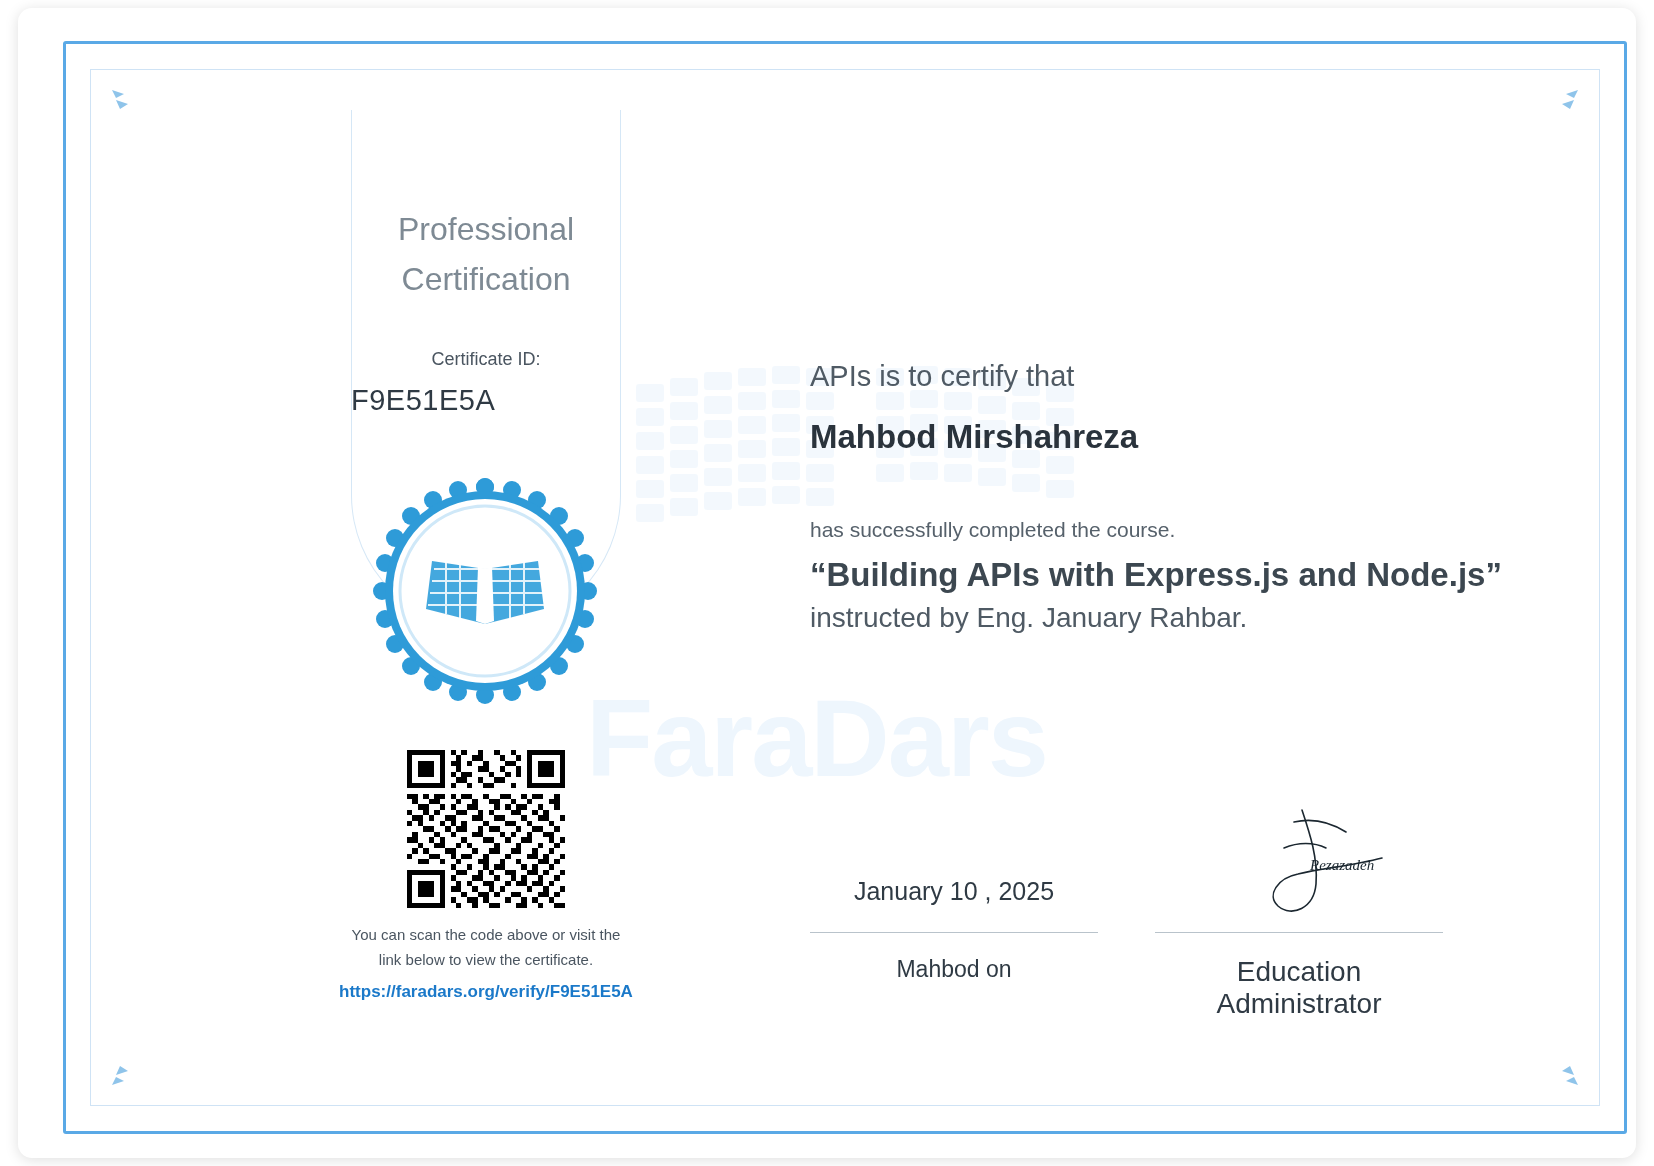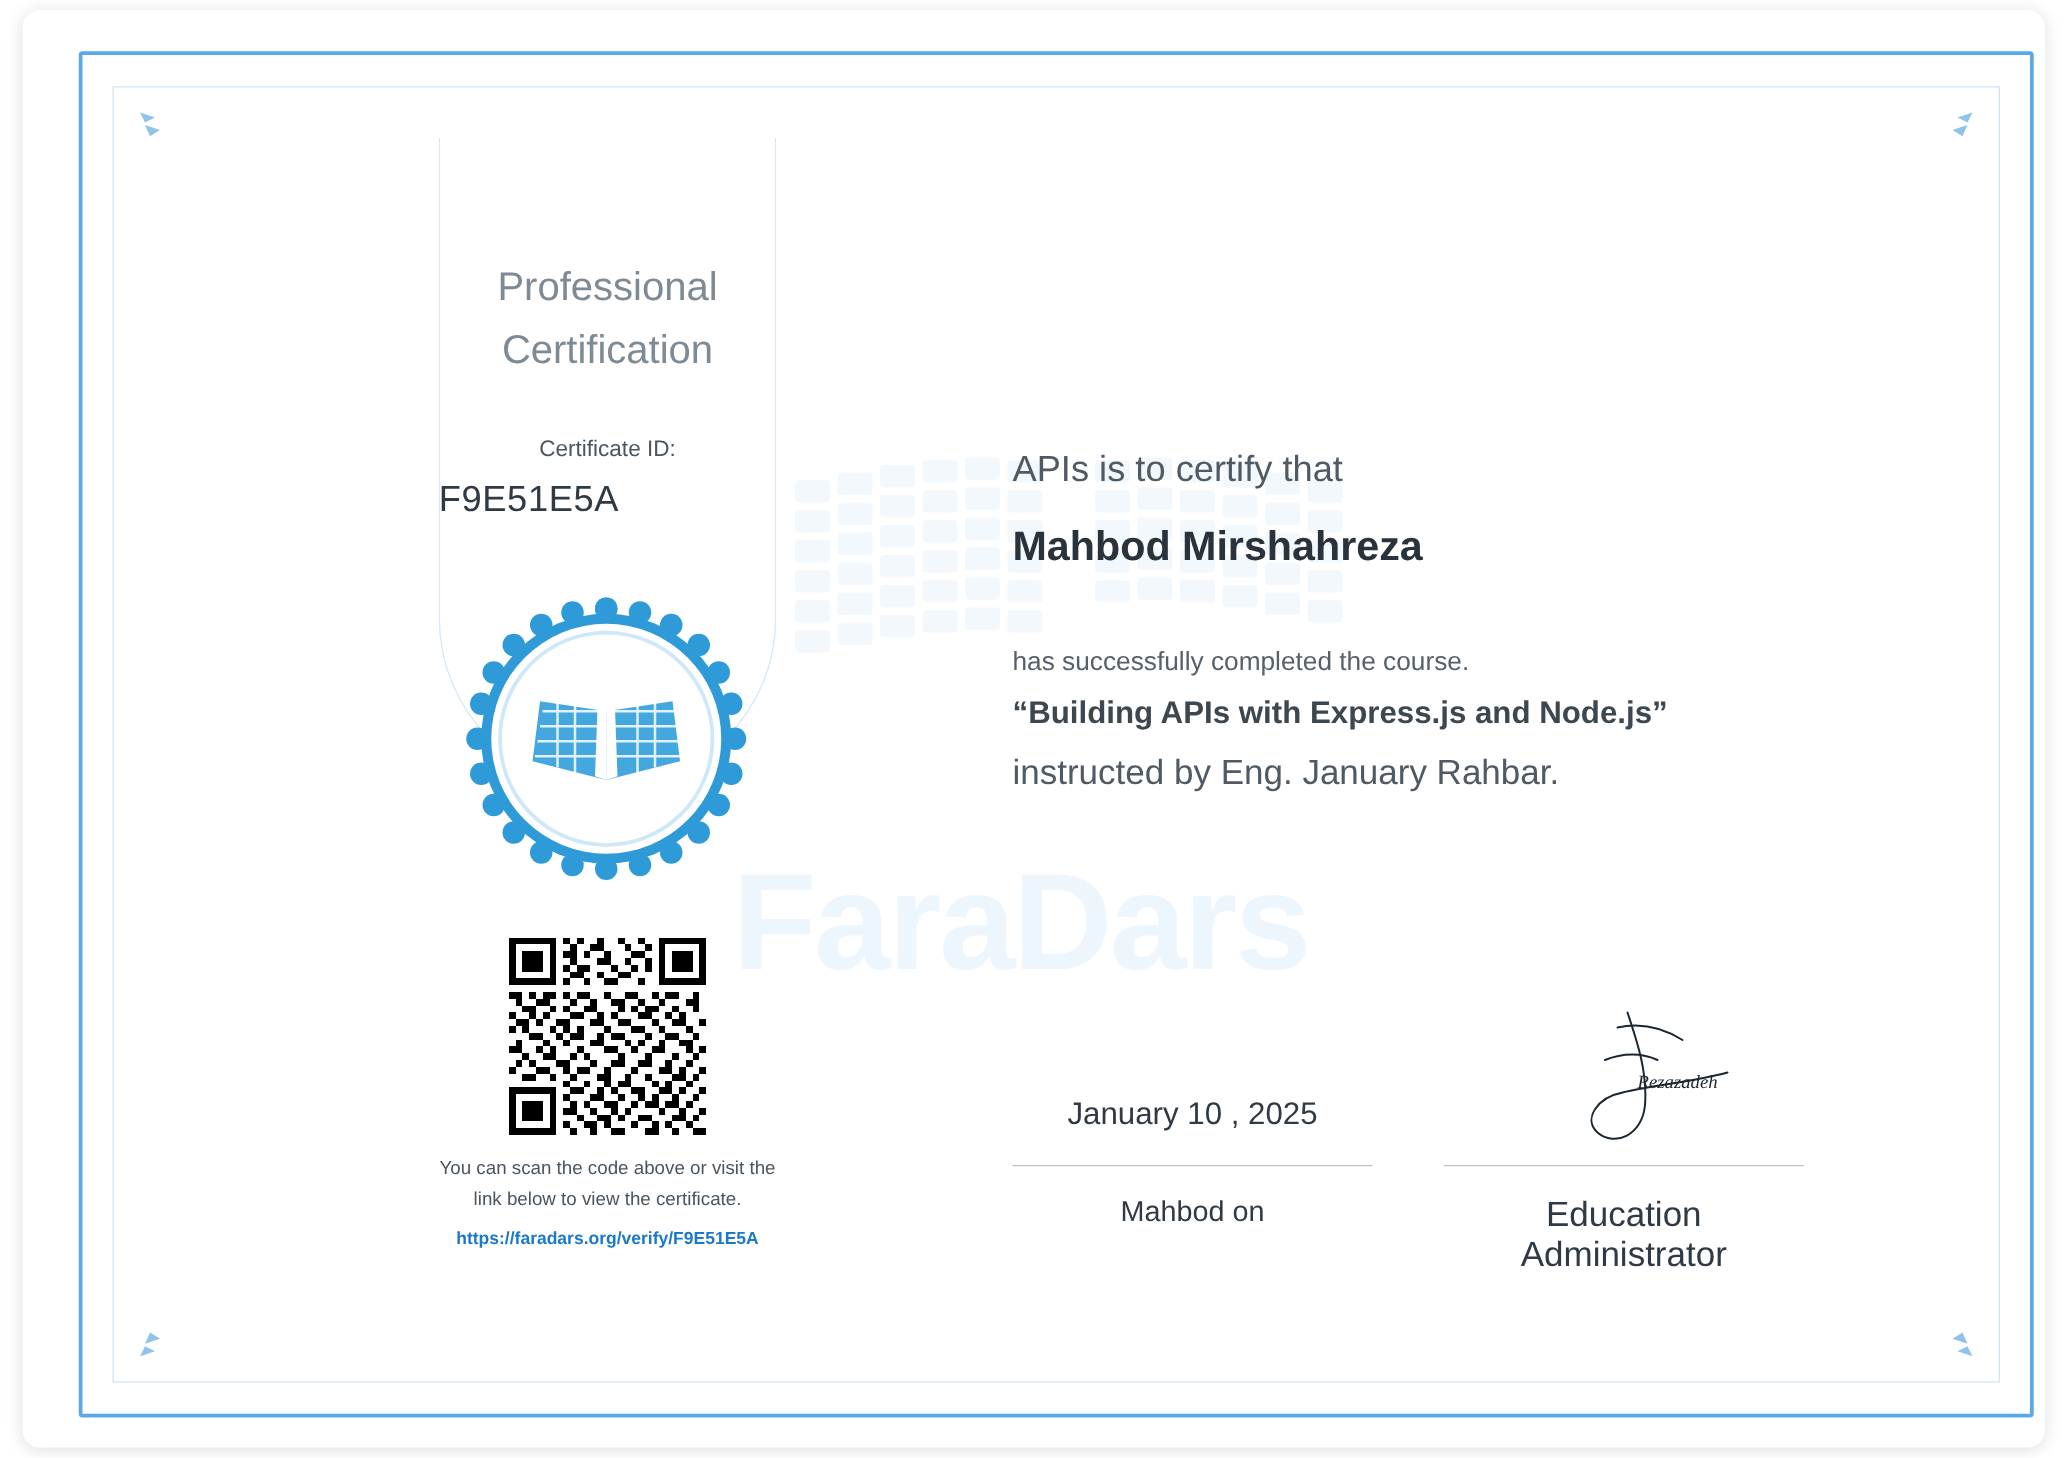--- a/index.html
+++ b/index.html
@@ -170,21 +170,21 @@
     line-height: 25px;
   }
 
   .verify-link {
     position: absolute;
     left: 220px;
     top: 938px;
     width: 400px;
     text-align: center;
     color: #1b79c9;
-    font-size: 14px;
+    font-size: 17px;
     font-weight: bold;
     text-decoration: none;
   }
 
   
   .certify-line {
     position: absolute;
     left: 744px;
     top: 316px;
     color: #4f5a64;
@@ -205,21 +205,21 @@
     top: 474px;
     color: #56616b;
     font-size: 21px;
     font-weight: 300;
   }
   .course-title {
     position: absolute;
     left: 744px;
     top: 512px;
     color: #3c4750;
-    font-size: 25px;
+    font-size: 33px;
     font-weight: bold;
   }
   .instructor {
     position: absolute;
     left: 744px;
     top: 558px;
     color: #4f5a64;
     font-size: 28px;
     font-weight: 300;
   }

